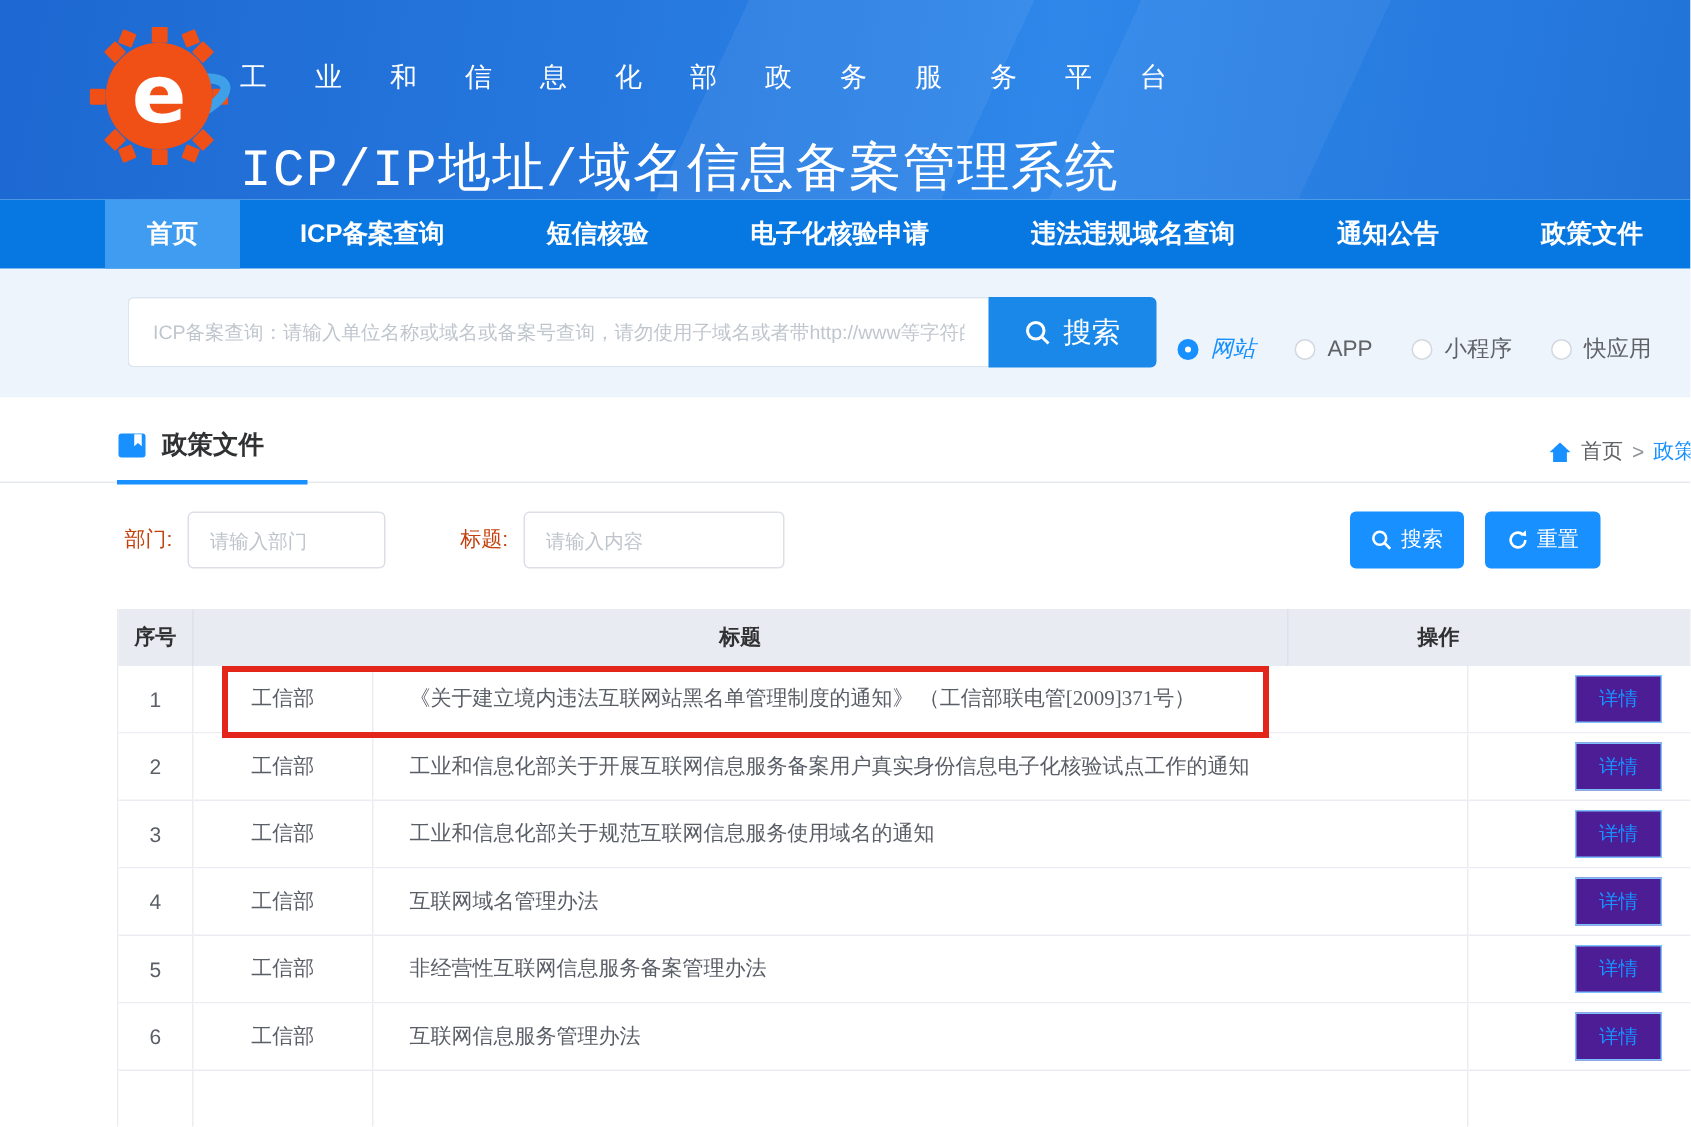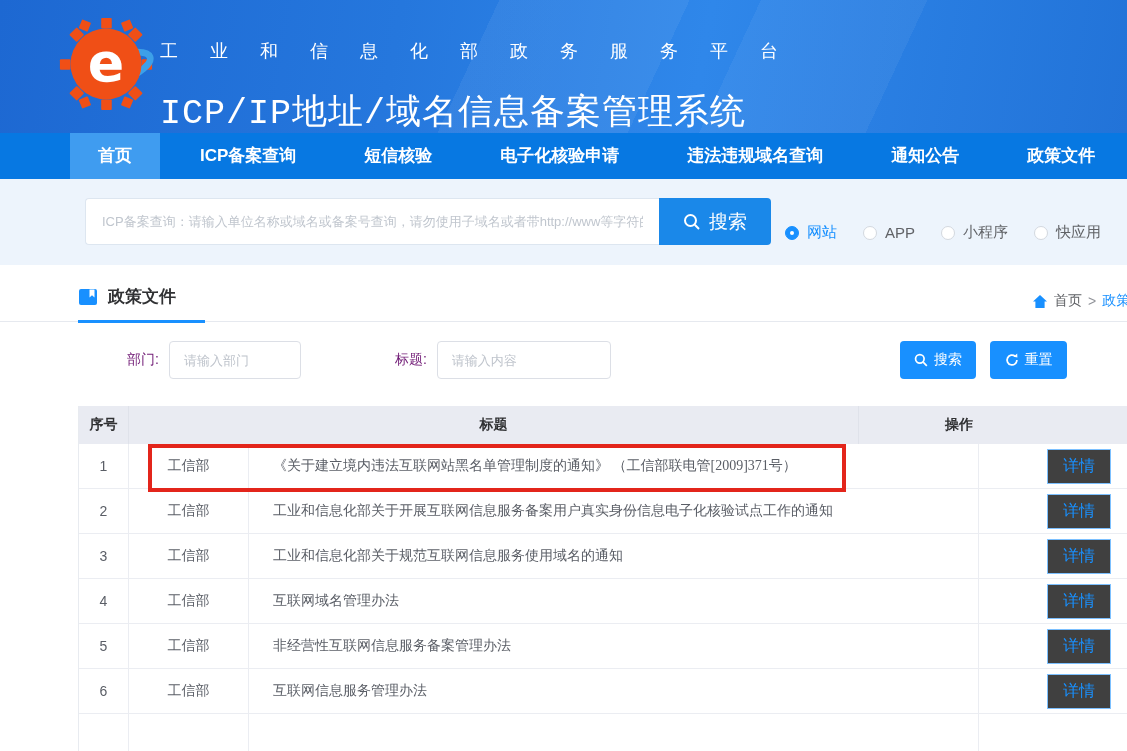--- a/index.html
+++ b/index.html
@@ -50,34 +50,34 @@
   .radio-option{display:flex;align-items:center;margin-right:26px;cursor:pointer;}
   .radio-dot{
     width:14px;height:14px;border-radius:50%;border:1px solid #d3d8df;background:#fff;
     margin-right:8px;position:relative;flex:0 0 auto;
   }
   .radio-option.selected .radio-dot{background:var(--accent);border-color:var(--accent);}
   .radio-option.selected .radio-dot::after{
     content:"";position:absolute;left:4px;top:4px;width:4px;height:4px;border-radius:50%;background:#fff;
   }
   .radio-label{font-size:15px;color:#606266;}
-  .radio-option.selected .radio-label{color:var(--accent);}
+  .radio-option.selected .radio-label{color:var(--accent);font-style:italic;}
   
   .main{position:relative;height:486px;background:#fff;}
   .tabs-line{padding:20px 0 0 78px;border-bottom:1px solid #e6e9ef;height:57px;position:relative;width:1127px;}
   .section-tab{display:inline-flex;align-items:center;gap:10px;padding-bottom:14px;cursor:pointer;}
   .section-tab-label{font-size:17px;font-weight:bold;color:#303133;}
   .tab-underline{position:absolute;left:78px;bottom:-2px;width:127px;height:3px;background:var(--accent);}
   .breadcrumb{position:absolute;left:1032px;top:27px;display:flex;align-items:center;gap:6px;white-space:nowrap;font-size:14px;}
   .crumb-home{color:#606266;cursor:pointer;}
   .crumb-sep{color:#909399;}
   .crumb-current{color:var(--accent);}
   
   .filter-row{position:relative;margin:19px 0 0 83px;height:38px;display:flex;align-items:center;width:1044px;}
-  .filter-label{font-size:14px;color:#701a75;margin-right:10px;margin-left:44px;}
+  .filter-label{font-size:14px;color:#c2410c;margin-right:10px;}
   .filter-input{
     height:38px;border:1px solid #dcdfe6;border-radius:4px;padding:0 14px;font-size:13px;outline:none;color:#303133;
   }
   .filter-input::placeholder{color:#bfc4cc;}
   .dept-input{width:132px;margin-right:50px;}
   .title-input{width:174px;}
   .blue-btn{
     height:38px;border:none;border-radius:4px;background:var(--accent);color:#fff;font-size:14px;
     display:inline-flex;align-items:center;justify-content:center;gap:6px;cursor:pointer;padding:0 14px;
   }
@@ -88,21 +88,21 @@
   .thead{display:flex;height:38px;background:#e9ebf2;align-items:center;font-size:14px;font-weight:bold;color:#303133;}
   .trow{display:flex;height:45px;align-items:center;font-size:14px;color:#5a5e66;border-bottom:1px solid #ebedf2;position:relative;background:#fff;}
   .td,.th{height:100%;display:flex;align-items:center;justify-content:center;}
   .thead .th{border-right:1px solid #dfe2ea;}
   .trow .td{border-right:1px solid #ebedf2;}
   .c-no{width:50px;flex:0 0 auto;}
   .c-dept{width:120px;flex:0 0 auto;}
   .c-title{width:730px;flex:0 0 auto;justify-content:flex-start;padding-left:24px;font-family:Liberation Serif, serif;}
   .c-op{width:200px;flex:0 0 auto;border-right:none !important;}
   .detail-btn{
-    background:#404040;border:1px solid #7cc0ff;color:var(--accent);font-size:16px;border-radius:0;
+    background:#4c1d95;border:1px solid #7cc0ff;color:var(--accent);font-size:13px;border-radius:0;
     padding:6px 15px;cursor:pointer;
   }
   .highlight-box{
     position:absolute;left:69px;top:0;width:698px;height:48px;border:4px solid var(--red);
     z-index:5;pointer-events:none;
   }
   .trow.tail{height:38px;border-bottom:none;}
   .icon{display:inline-flex;align-items:center;justify-content:center;}
 </style>
 </head>

